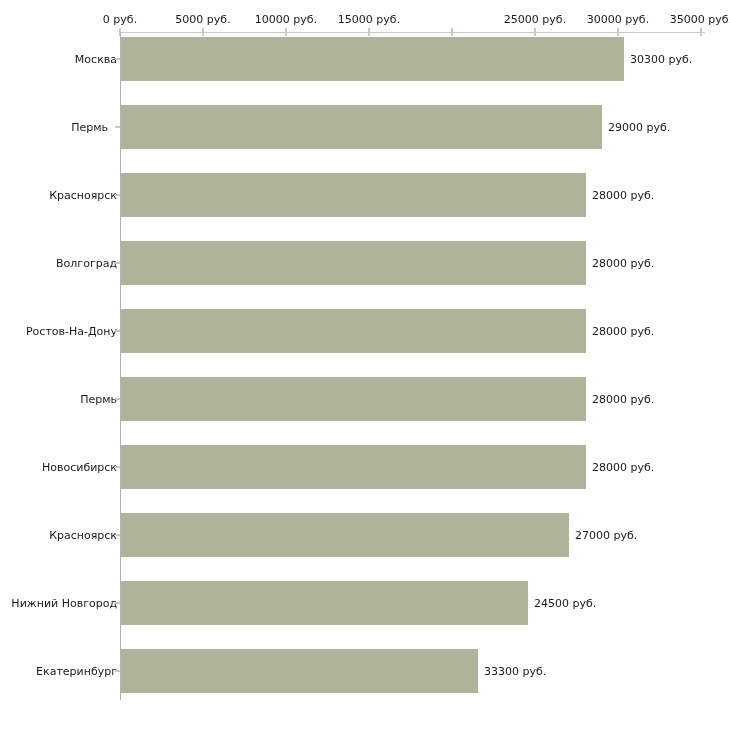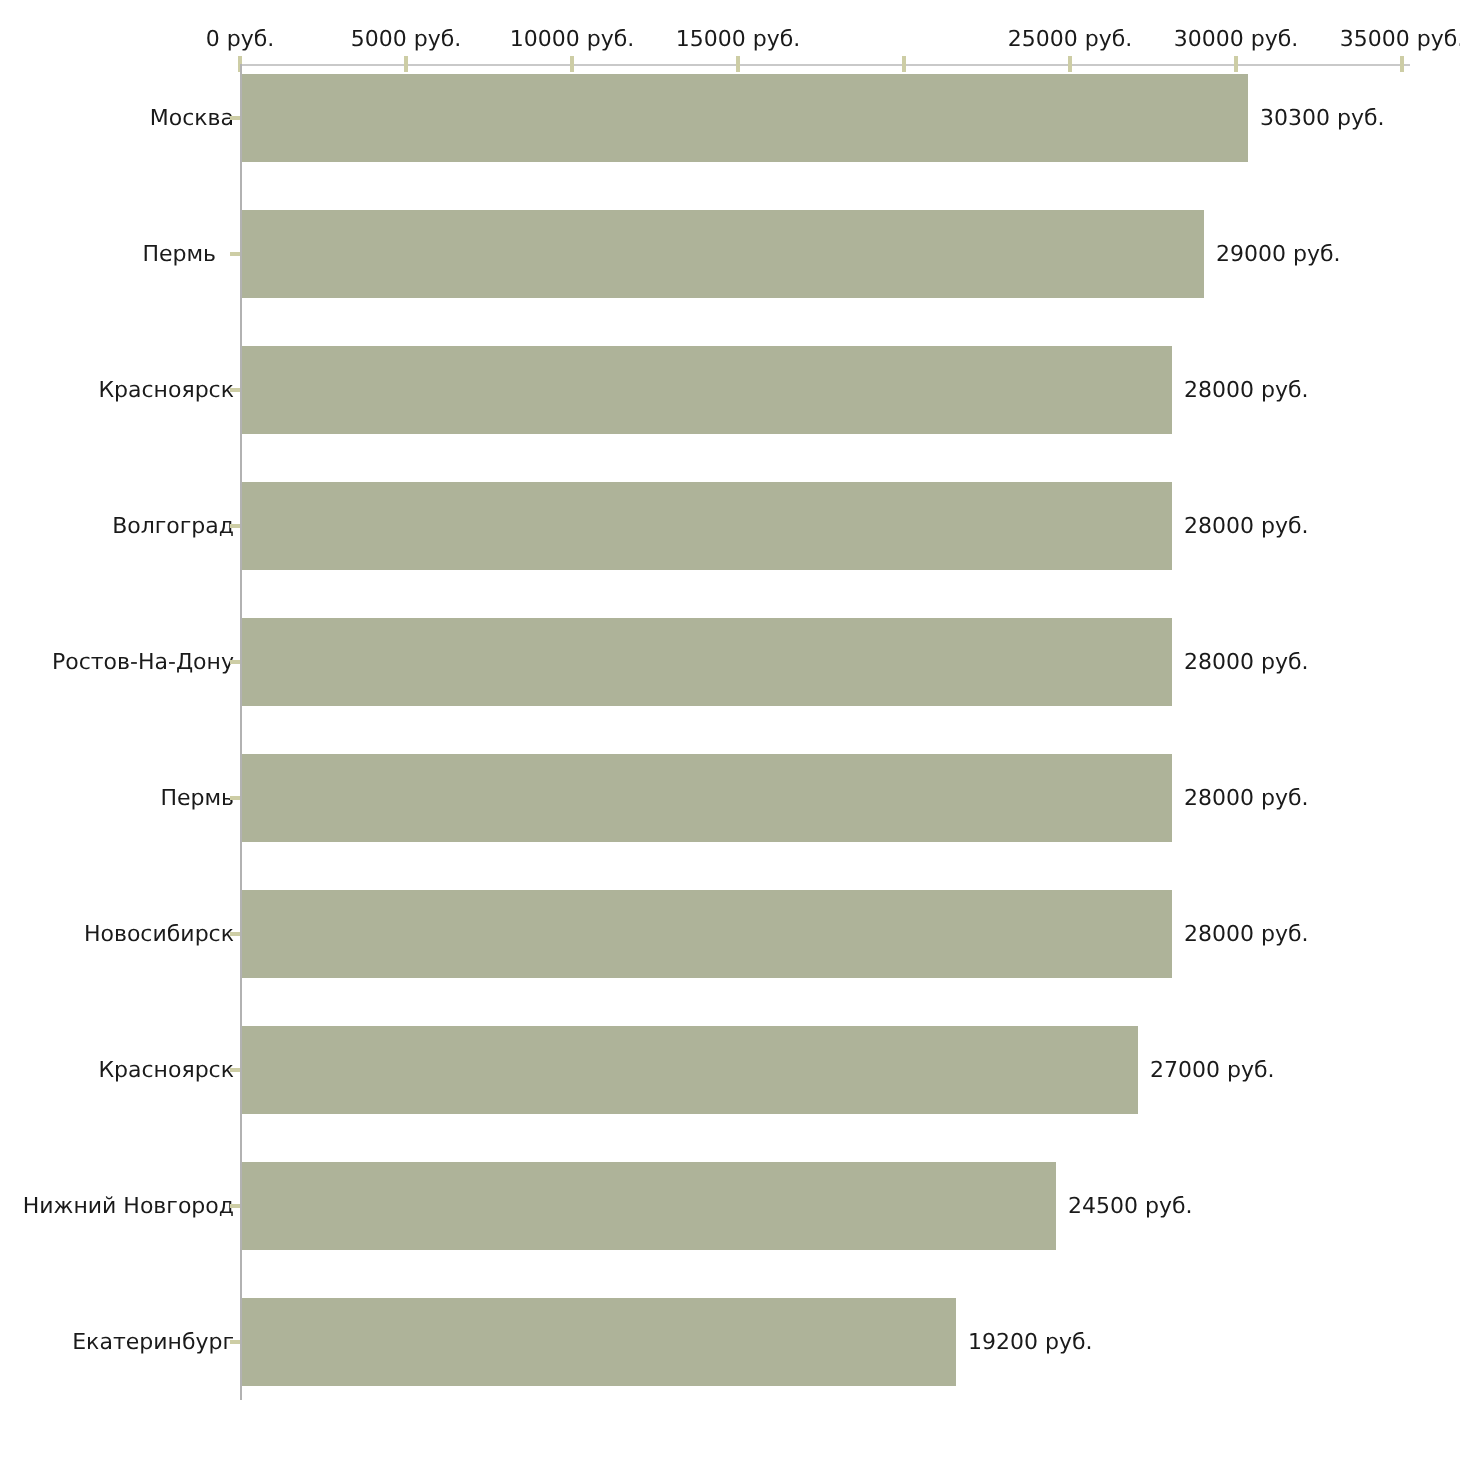--- a/index.html
+++ b/index.html
@@ -122,15 +122,15 @@
       <div class="category-label" style="right: 613px; top: 535px;">Красноярск</div>
       <div class="category-tick" style="left: 115px; top: 534px; background: rgb(205, 205, 165);"></div>
       <div class="value-label" style="left: 575px; top: 535px;">27000 руб.</div>
       <div class="bar" style="left: 121px; top: 581px; width: 407px; background: rgb(174, 179, 153);"></div>
       <div class="category-label" style="right: 613px; top: 603px;">Нижний Новгород</div>
       <div class="category-tick" style="left: 115px; top: 602px; background: rgb(205, 205, 165);"></div>
       <div class="value-label" style="left: 534px; top: 603px;">24500 руб.</div>
       <div class="bar" style="left: 121px; top: 649px; width: 357px; background: rgb(174, 179, 153);"></div>
       <div class="category-label" style="right: 613px; top: 671px;">Екатеринбург</div>
       <div class="category-tick" style="left: 115px; top: 670px; background: rgb(205, 205, 165);"></div>
-      <div class="value-label" style="left: 484px; top: 671px;">19200 руб.</div>
+      <div class="value-label" style="left: 484px; top: 671px;">33300 руб.</div>
     </div>
 </div>
 
 </body></html>

